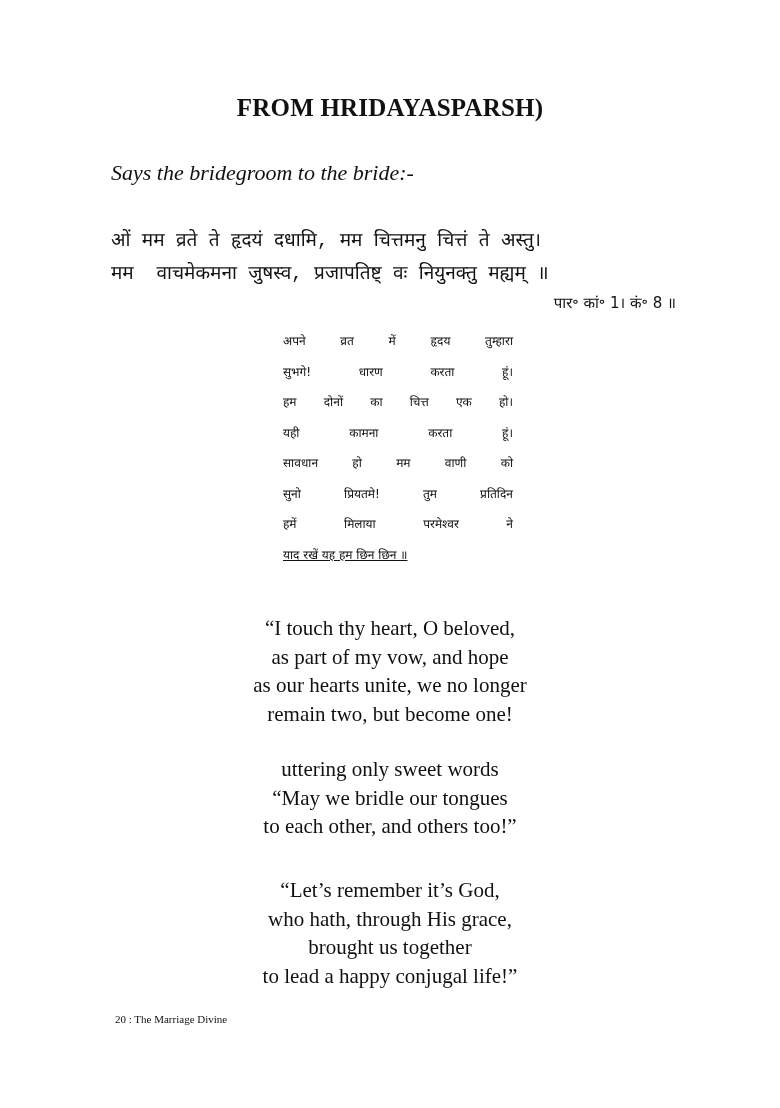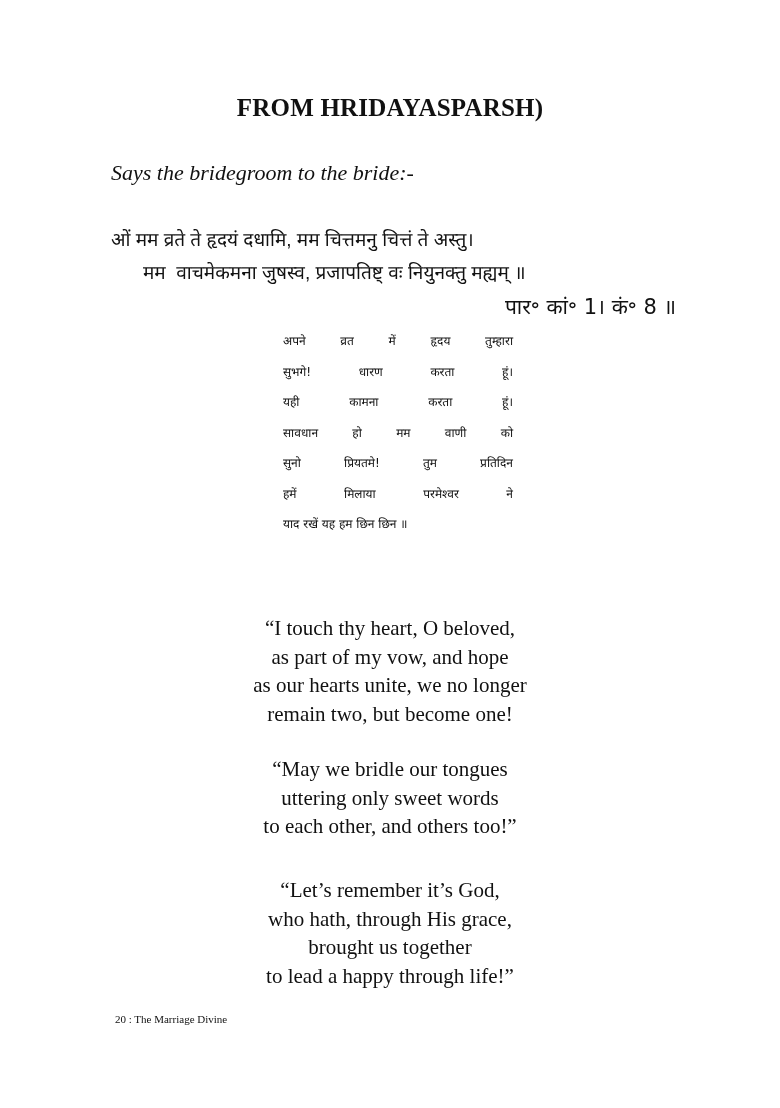--- a/index.html
+++ b/index.html
@@ -36,51 +36,52 @@
     .intro {
       position: absolute;
       top: 160px;
       left: 111px;
       font-style: italic;
       font-size: 22px;
     }
     .sanskrit {
       position: absolute;
       left: 111px;
-      font-family: Liberation Sans, sans-serif;
+      font-family: Liberation Mono, monospace;
       font-size: 19px;
       white-space: pre;
     }
     .s1 { top: 226px; }
-    .s2 { top: 259px; margin-left: 32px; }
+    .s2 { top: 259px; }
     .ref {
       position: absolute;
       top: 292px;
       right: 104px;
       font-family: "DejaVu Sans", sans-serif;
-      font-size: 21px;
+      font-size: 15px;
       white-space: pre;
     }
     .hindi {
       position: absolute;
       top: 326px;
       left: 283px;
       width: 230px;
       font-family: "DejaVu Sans", sans-serif;
       font-size: 12px;
     }
     .hindi .line {
       height: 30.5px;
       line-height: 30.5px;
       text-align: justify;
       text-align-last: justify;
       white-space: nowrap;
     }
     .hindi .line.last {
       text-align-last: left;
+      text-decoration: underline;
     }
     .stanza {
       position: absolute;
       left: 0;
       width: 780px;
       text-align: center;
       font-size: 21px;
       line-height: 28.5px;
     }
     .st1 { top: 614px; }
@@ -102,42 +103,43 @@
 
   <div class="intro">Says the bridegroom to the bride:-</div>
 
   <div class="sanskrit s1">ओं मम व्रते ते हृदयं दधामि, मम चित्तमनु चित्तं ते अस्तु।</div>
   <div class="sanskrit s2">मम  वाचमेकमना जुषस्व, प्रजापतिष्ट्‌ वः नियुनक्तु मह्यम्‌ ॥</div>
   <div class="ref">पार॰ कां॰ 1। कं॰ 8 ॥</div>
 
   <div class="hindi">
     <div class="line">अपने व्रत में हृदय तुम्हारा</div>
     <div class="line">सुभगे! धारण करता हूं।</div>
+    <div class="line">हम दोनों का चित्त एक हो।</div>
     <div class="line">यही कामना करता हूं।</div>
     <div class="line">सावधान हो मम वाणी को</div>
     <div class="line">सुनो प्रियतमे! तुम प्रतिदिन</div>
     <div class="line">हमें मिलाया परमेश्वर ने</div>
     <div class="line last">याद रखें यह हम छिन छिन ॥</div>
   </div>
 
   <div class="stanza st1">
     <div>“I touch thy heart, O beloved,</div>
     <div>as part of my vow, and hope</div>
     <div>as our hearts unite, we no longer</div>
     <div>remain two, but become one!</div>
   </div>
 
   <div class="stanza st2">
+    <div>uttering only sweet  words</div>
     <div>“May we bridle our tongues</div>
-    <div>uttering only sweet  words</div>
     <div>to each other, and others too!”</div>
   </div>
 
   <div class="stanza st3">
     <div>“Let’s remember it’s God,</div>
     <div>who hath, through His grace,</div>
     <div>brought us together</div>
-    <div>to lead a happy through life!”</div>
+    <div>to lead a happy conjugal life!”</div>
   </div>
 
   <div class="footer">20 : The Marriage Divine</div>
 
 </div>
 
 </body></html>

